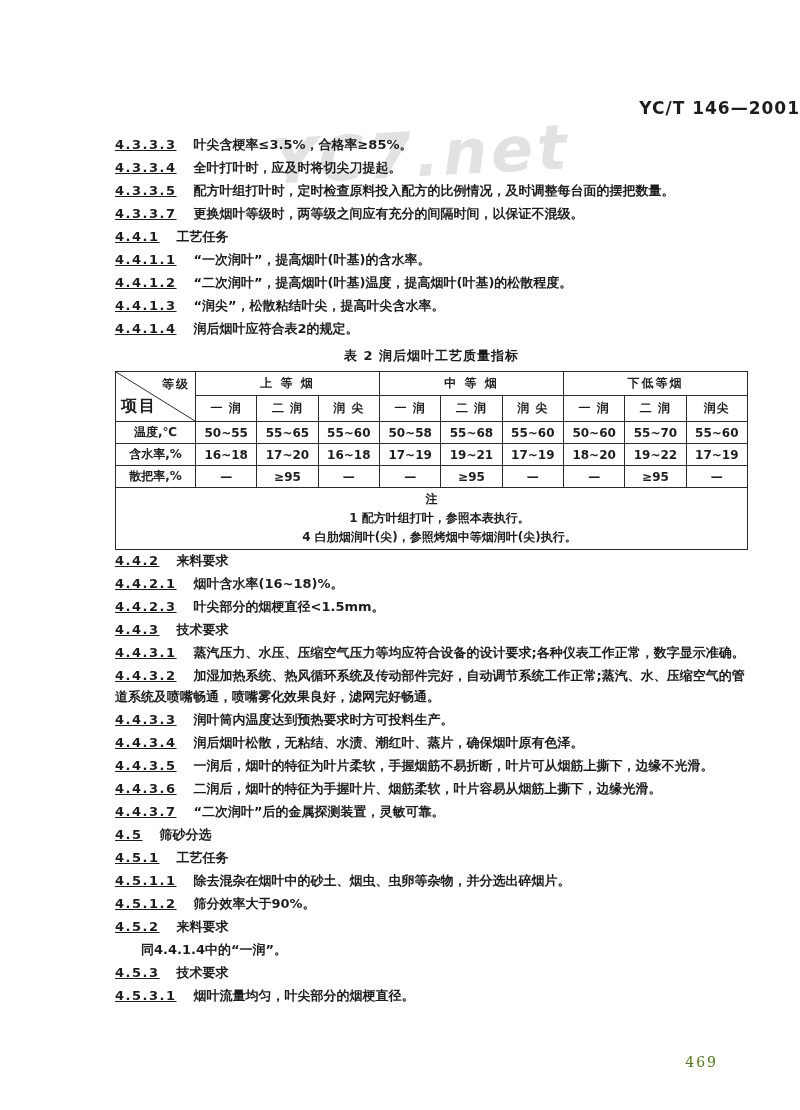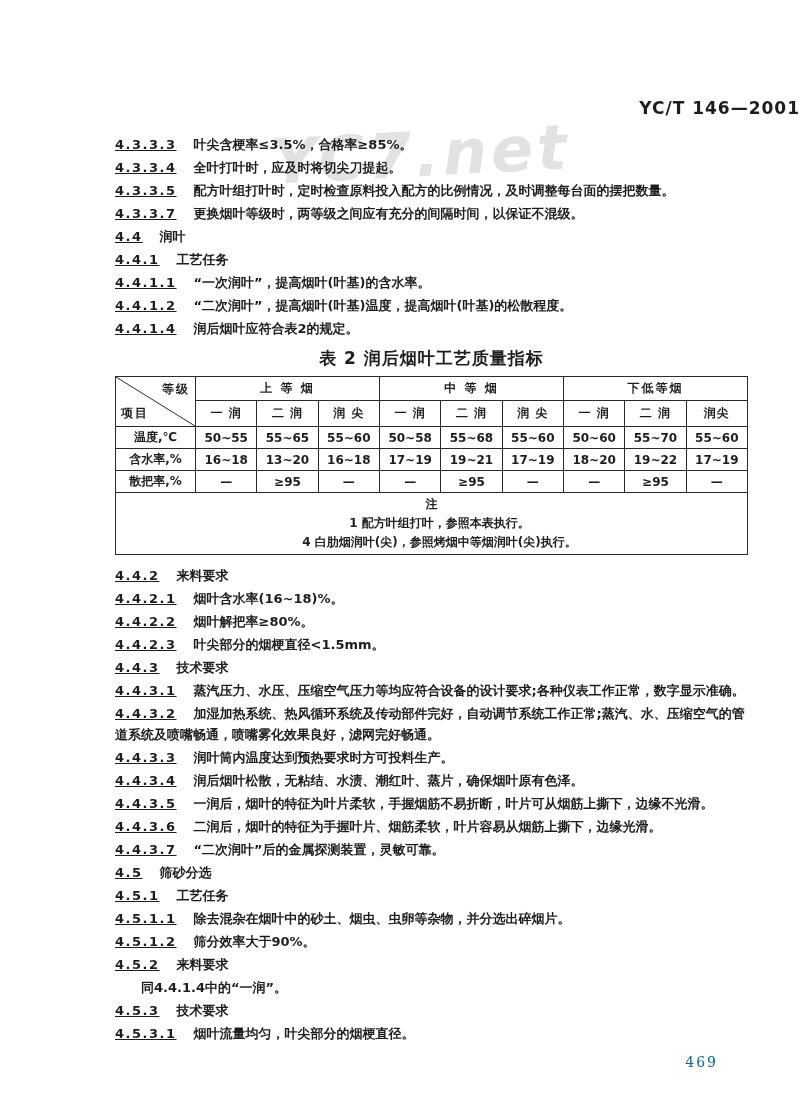--- a/index.html
+++ b/index.html
@@ -46,62 +46,61 @@
   }
   .clause .num {
     margin-right: 17px;
     letter-spacing: 1.5px;
     white-space: nowrap;
     text-decoration: underline;
   }
   .clause .num:empty { margin-right: 0; letter-spacing: 0; }
   .table-caption {
     text-align: center;
-    font-size: 17px;
+    font-size: 13px;
     margin: 8px 0 6px 0;
     letter-spacing: 1px;
   }
   table.qtable {
     border-collapse: collapse;
     width: 100%;
     table-layout: fixed;
-    margin-bottom: 10px;
   }
   table.qtable td {
     border: 1px solid #2b2b2b;
     text-align: center;
     vertical-align: middle;
     font-size: 12px;
     padding: 2px 1px;
   }
   .group-row td { height: 24px; letter-spacing: 2px; }
   .sub-row td { height: 26px; letter-spacing: 1px; }
   .data-row td { height: 22px; }
   td.diag {
     position: relative;
     padding: 0;
   }
   td.diag svg.diag-line {
     position: absolute; inset: 0;
     width: 100%; height: 100%;
   }
   .diag-top    { position: absolute; top: 4px; right: 5px; font-size: 12px; }
-  .diag-bottom { position: absolute; bottom: 4px; left: 5px; font-size: 12px; }
+  .diag-bottom { position: absolute; bottom: 4px; left: 5px; font-size: 16px; }
   td.notes-cell {
     text-align: left;
     padding: 5px 8px 8px 20px;
   }
   .notes-cell .note-line { line-height: 19px; font-size: 12px; }
   .notes-cell .note-item { padding-left: 16px; }
   .page-number {
     position: absolute;
     right: 82px; bottom: 40px;
     font-size: 14px;
     font-family: "DejaVu Serif", serif;
-    color: #0369a1;
+    color: #4d7c0f;
     letter-spacing: 2px;
     z-index: 1;
   }
 </style>
 </head>
 <body>
 
 <div class="page">
 
   <div class="watermark">YC7.net</div>
@@ -114,28 +113,28 @@
 
         <p class="clause"><span class="num">4.3.3.3</span><span class="txt">叶尖含梗率≤3.5%，合格率≥85%。</span></p>
 
         <p class="clause"><span class="num">4.3.3.4</span><span class="txt">全叶打叶时，应及时将切尖刀提起。</span></p>
 
         <p class="clause"><span class="num">4.3.3.5</span><span class="txt">配方叶组打叶时，定时检查原料投入配方的比例情况，及时调整每台面的摆把数量。</span></p>
 
 
         <p class="clause"><span class="num">4.3.3.7</span><span class="txt">更换烟叶等级时，两等级之间应有充分的间隔时间，以保证不混级。</span></p>
 
-        <p class="clause"><span class="num">4.4</span><span class="txt">润叶</span></p>
 
         <p class="clause"><span class="num">4.4.1</span><span class="txt">工艺任务</span></p>
 
         <p class="clause"><span class="num">4.4.1.1</span><span class="txt">“一次润叶”，提高烟叶(叶基)的含水率。</span></p>
 
         <p class="clause"><span class="num">4.4.1.2</span><span class="txt">“二次润叶”，提高烟叶(叶基)温度，提高烟叶(叶基)的松散程度。</span></p>
 
+        <p class="clause"><span class="num">4.4.1.3</span><span class="txt">“润尖”，松散粘结叶尖，提高叶尖含水率。</span></p>
 
         <p class="clause"><span class="num">4.4.1.4</span><span class="txt">润后烟叶应符合表2的规定。</span></p>
 
     </div>
 
     <div class="table-caption">表 2  润后烟叶工艺质量指标</div>
 
     <table class="qtable">
       <colgroup>
         <col style="width:80px">
@@ -181,21 +180,21 @@
         <td>50~58</td>
         <td>55~68</td>
         <td>55~60</td>
         <td>50~60</td>
         <td>55~70</td>
         <td>55~60</td>
       </tr>
       <tr class="data-row">
         <td>含水率,%</td>
         <td>16~18</td>
-        <td>13~20</td>
+        <td>17~20</td>
         <td>16~18</td>
         <td>17~19</td>
         <td>19~21</td>
         <td>17~19</td>
         <td>18~20</td>
         <td>19~22</td>
         <td>17~19</td>
       </tr>
       <tr class="data-row">
         <td>散把率,%</td>
@@ -218,21 +217,20 @@
       </tr>
     </tbody>
       </table>
 
     <div>
 
         <p class="clause"><span class="num">4.4.2</span><span class="txt">来料要求</span></p>
 
         <p class="clause"><span class="num">4.4.2.1</span><span class="txt">烟叶含水率(16~18)%。</span></p>
 
-        <p class="clause"><span class="num">4.4.2.2</span><span class="txt">烟叶解把率≥80%。</span></p>
 
         <p class="clause"><span class="num">4.4.2.3</span><span class="txt">叶尖部分的烟梗直径&lt;1.5mm。</span></p>
 
         <p class="clause"><span class="num">4.4.3</span><span class="txt">技术要求</span></p>
 
         <p class="clause"><span class="num">4.4.3.1</span><span class="txt">蒸汽压力、水压、压缩空气压力等均应符合设备的设计要求;各种仪表工作正常，数字显示准确。</span></p>
 
         <p class="clause"><span class="num">4.4.3.2</span><span class="txt">加湿加热系统、热风循环系统及传动部件完好，自动调节系统工作正常;蒸汽、水、压缩空气的管道系统及喷嘴畅通，喷嘴雾化效果良好，滤网完好畅通。</span></p>
 
         <p class="clause"><span class="num">4.4.3.3</span><span class="txt">润叶筒内温度达到预热要求时方可投料生产。</span></p>

